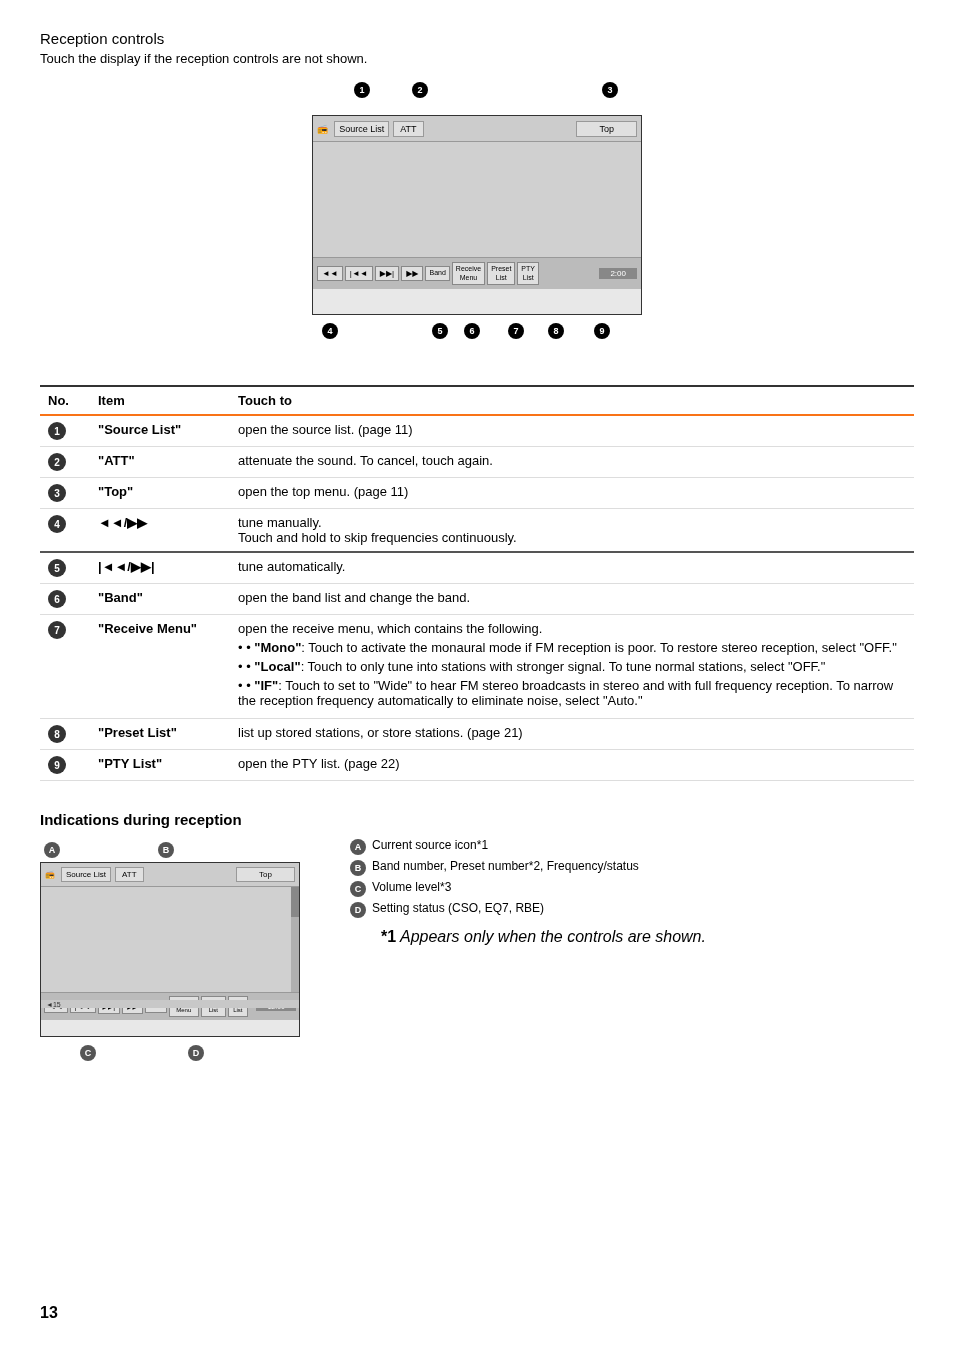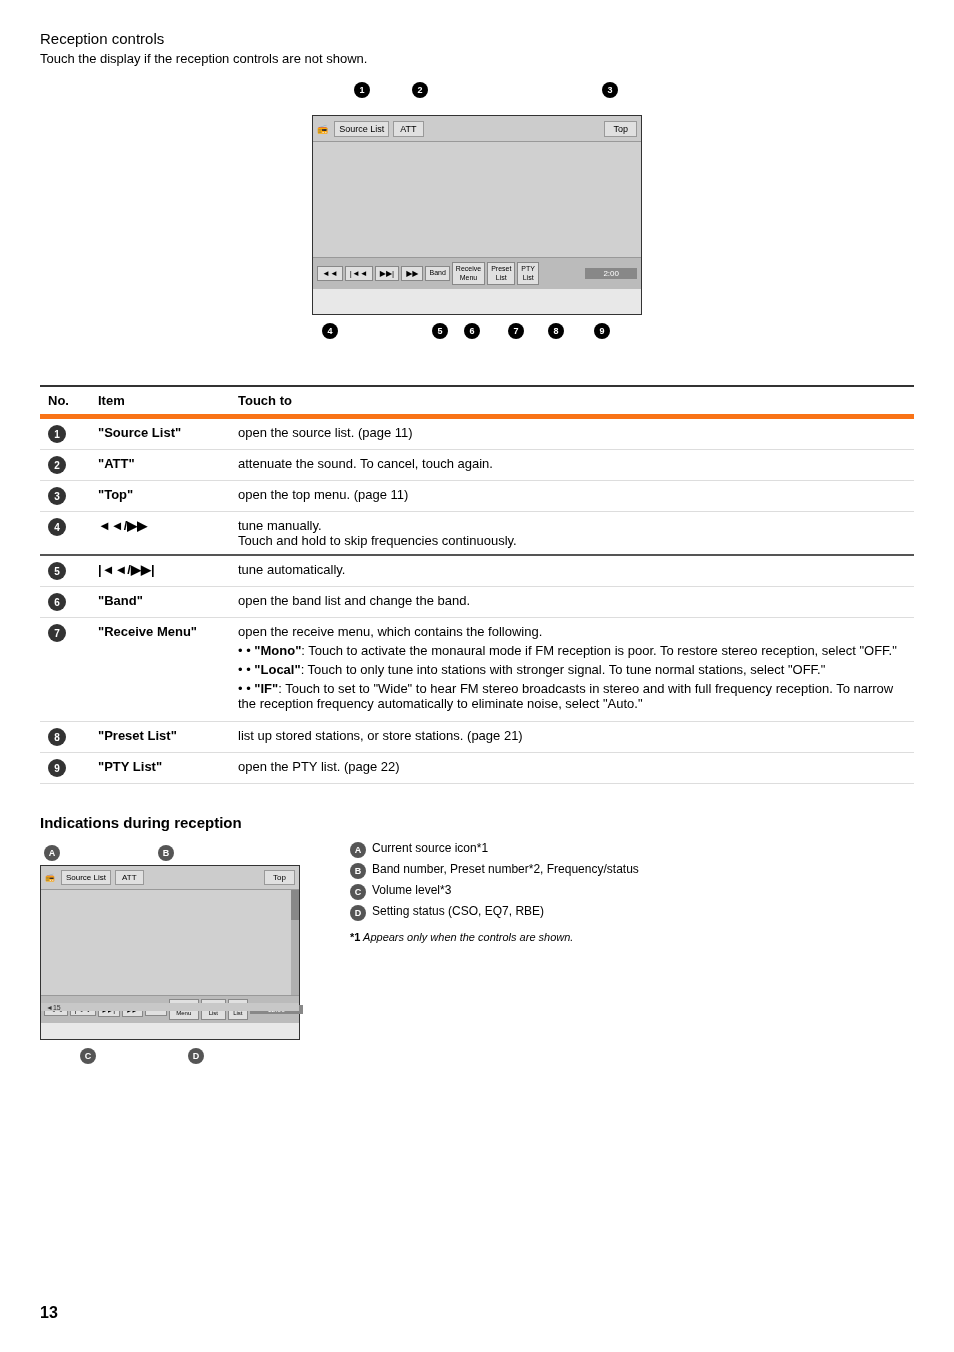--- a/index.html
+++ b/index.html
@@ -72,21 +72,21 @@
     .btn-att {
       font-size: 9px;
       background: #e0e0e0;
       border: 1px solid #999;
       padding: 2px 6px;
     }
     .btn-top {
       font-size: 9px;
       background: #e0e0e0;
       border: 1px solid #999;
-      padding: 2px 8px;
+      padding: 2px 22px;
       margin-left: auto;
     }
 
     
     .device-main {
       height: 120px;
       background: #d0d0d0;
     }
 
     
@@ -116,21 +116,21 @@
       padding: 2px 3px;
       text-align: center;
       white-space: nowrap;
     }
 
     .time-badge {
       font-size: 8px;
       margin-left: auto;
       background: #888;
       color: #fff;
-      padding: 1px 18px;
+      padding: 1px 11px;
     }
 
     
     .vol-strip {
       position: absolute;
       bottom: 32px;
       left: 0;
       right: 0;
       height: 10px;
       background: #c8c8c8;
@@ -163,21 +163,21 @@
       border-collapse: collapse;
       margin-bottom: 30px;
     }
     .controls-table th {
       background: #fff;
       font-weight: bold;
       font-size: 13px;
       text-align: left;
       padding: 6px 8px;
       border-top: 2px solid #333;
-      border-bottom: 5px solid #f97316;
+      border-bottom: 2px solid #f97316;
     }
     .controls-table td {
       padding: 6px 8px;
       vertical-align: top;
       font-size: 13px;
       border-bottom: 1px solid #ddd;
     }
     .controls-table tr.thick-border td {
       border-top: 2px solid #555;
     }
@@ -299,21 +299,22 @@
       border-radius: 50%;
       background: #555;
       color: #fff;
       font-size: 9px;
       font-weight: bold;
       flex-shrink: 0;
       margin-top: 1px;
     }
     .footnotes {
       margin-top: 10px;
-      font-size: 11px;
+      font-size: 16px;
+      margin-left: 31px;
     }
     .footnote-line {
       font-style: italic;
       margin-bottom: 2px;
     }
     .footnote-line strong { font-style: normal; }
 
     .callout-letter {
       display: inline-flex;
       align-items: center;

